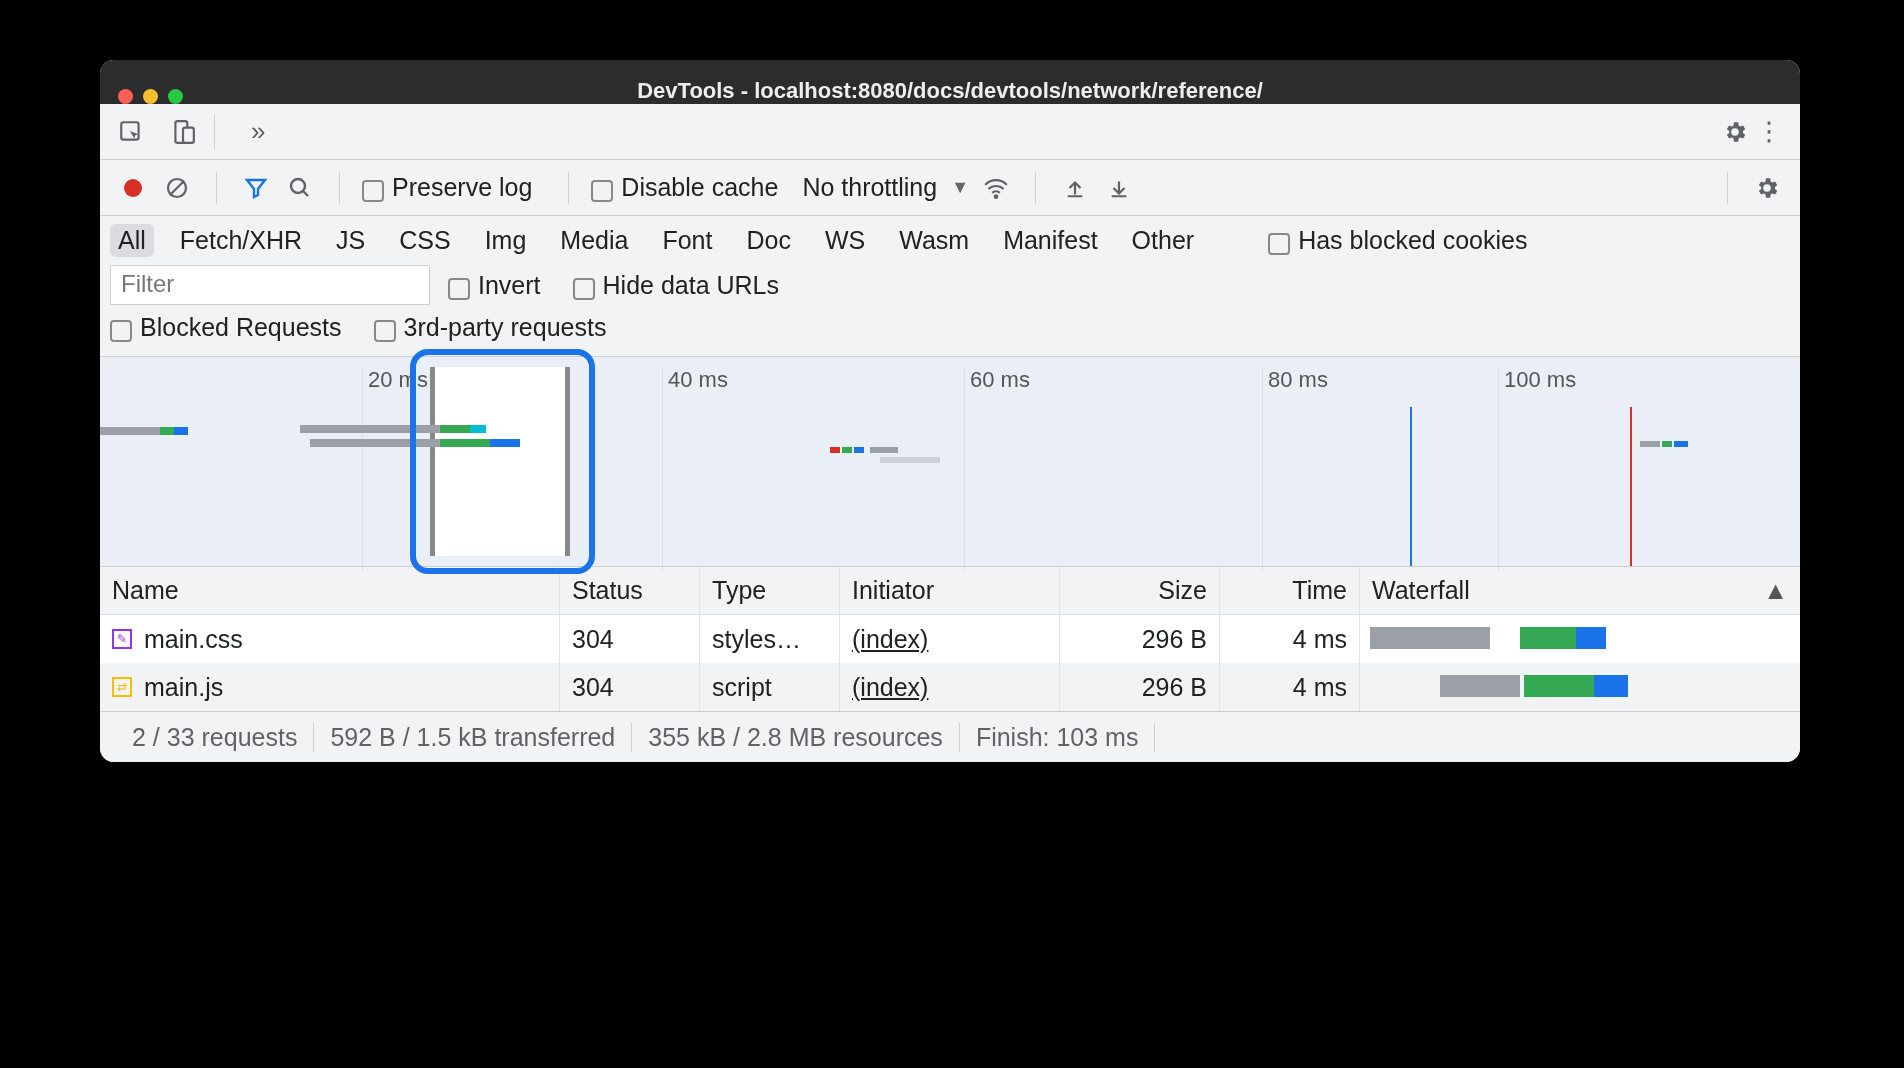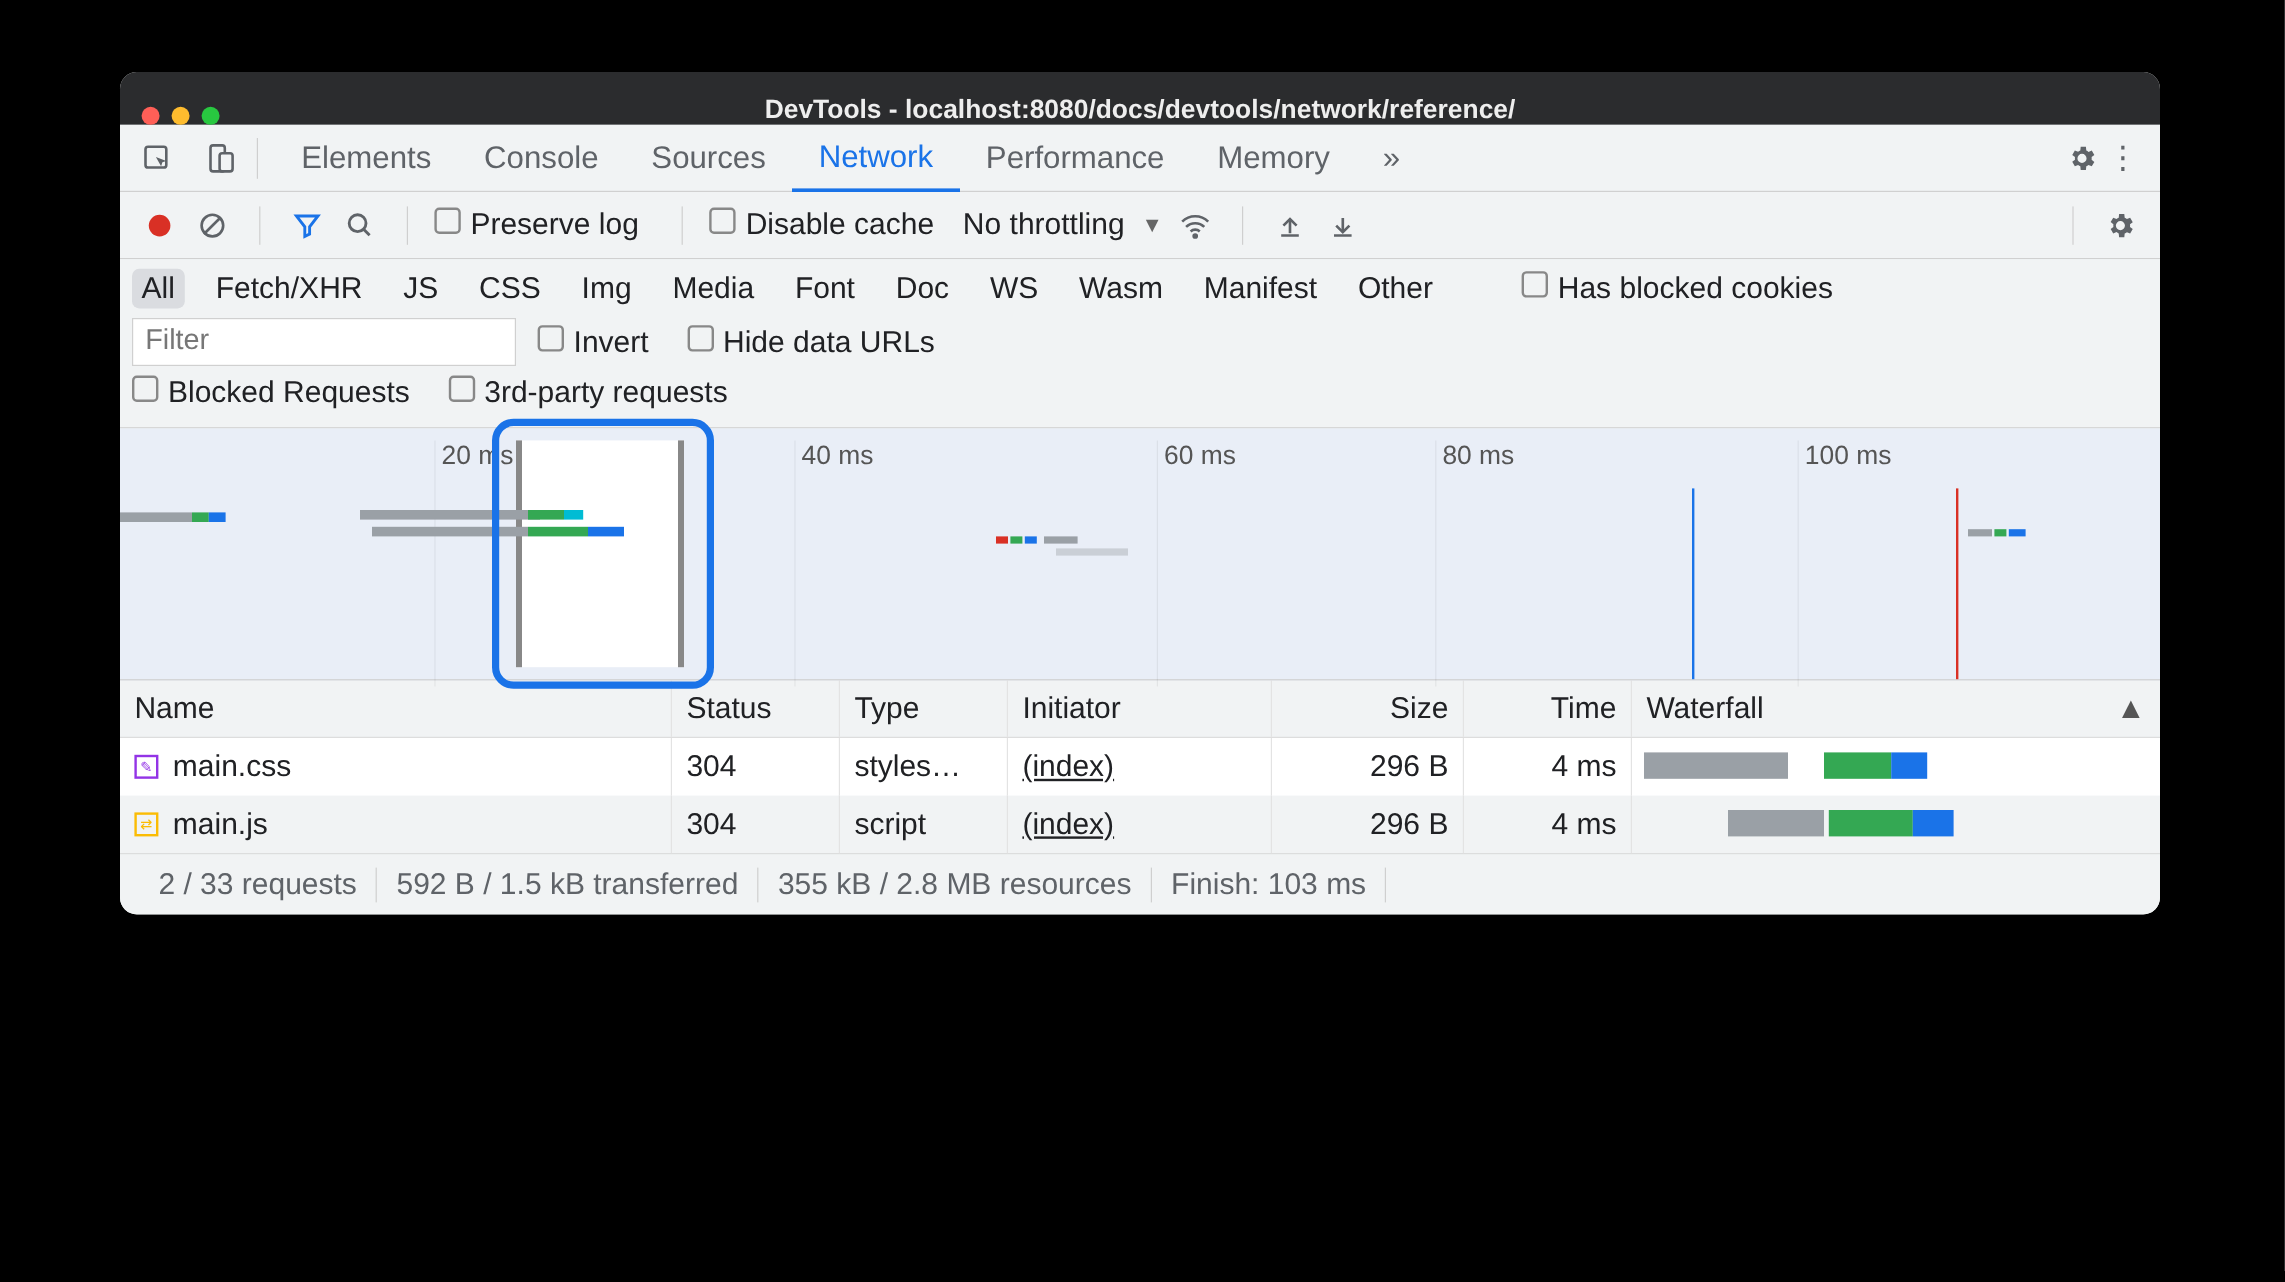--- a/index.html
+++ b/index.html
@@ -43,21 +43,21 @@
   .tab.active { color:#1a73e8; border-bottom:3px solid #1a73e8; font-weight:500;}
   .spacer{flex:1}
   .icnbtn{width:34px;height:34px;display:flex;align-items:center;justify-content:center;color:#5f6368}
   .sep{width:1px;height:32px;background:#cfcfcf;margin:0 12px}
   
   .toolbar{height:56px;background:#f1f3f4;border-bottom:1px solid #d0d0d0;display:flex;align-items:center;padding:0 16px;font-size:25px;color:#202124;gap:10px}
   .rec{width:18px;height:18px;border-radius:50%;background:#d93025}
   .nosym{color:#777}
   .funnel{color:#1a73e8}
   .chk{width:22px;height:22px;border:2px solid #888;border-radius:4px;display:inline-block;margin-right:8px;vertical-align:middle}
-  .opt{display:flex;align-items:flex-start;margin-right:14px;white-space:nowrap}
+  .opt{display:flex;align-items:flex-end;margin-right:14px;white-space:nowrap}
   .throt{display:flex;align-items:center;gap:14px}
   .caret{font-size:18px;color:#666}
   
   .filters{background:#f1f3f4;border-bottom:1px solid #d0d0d0;padding:8px 10px 6px;font-size:25px;color:#202124}
   .filters .row{display:flex;align-items:center;gap:18px;flex-wrap:nowrap;margin-bottom:8px}
   .filterbox{width:320px;height:40px;border:1px solid #d0d0d0;background:#fff;padding:4px 10px;color:#777;font-size:24px}
   .pill{padding:2px 8px;border-radius:6px;cursor:pointer}
   .pill.sel{background:#dadce0}
   
   .overview{position:relative;height:210px;background:#e9eef7;border-bottom:1px solid #cfcfcf;overflow:visible}
@@ -123,28 +123,20 @@
             <path d="M11 11 l8 3 -3 1 -1 3z" fill="#5f6368" stroke="none"></path>
           </svg>
       </div>
       <div class="icnbtn">
         <svg width="26" height="26" viewBox="0 0 24 24" fill="none" stroke="#5f6368" stroke-width="2">
             <rect x="5" y="2" width="11" height="20" rx="2"></rect>
             <rect x="12" y="8" width="10" height="14" rx="2" fill="#f1f3f4"></rect>
           </svg>
       </div>
     </div>
-    <div id="tabs-host" style="display:flex">
-        <div class="tab">Elements</div>
-        <div class="tab">Console</div>
-        <div class="tab">Sources</div>
-        <div class="tab active">Network</div>
-        <div class="tab">Performance</div>
-        <div class="tab">Memory</div>
-      </div>
     <div class="tab">
         <span>»</span>
       </div>
     <div class="spacer"></div>
     <div class="icnbtn">
       <svg width="26" height="26" viewBox="0 0 24 24" fill="#5f6368">
           <path d="M19.4 13a7.5 7.5 0 000-2l2.1-1.6-2-3.4-2.5 1a7.6 7.6 0 00-1.7-1L15 3h-4l-.3 2.9a7.6 7.6 0 00-1.7 1l-2.5-1-2 3.4L6.6 11a7.5 7.5 0 000 2l-2.1 1.6 2 3.4 2.5-1a7.6 7.6 0 001.7 1L11 21h4l.3-2.9a7.6 7.6 0 001.7-1l2.5 1 2-3.4zM12 15.5A3.5 3.5 0 1115.5 12 3.5 3.5 0 0112 15.5z"></path>
         </svg>
     </div>
     <div class="icnbtn" style="font-size:26px">⋮</div>
@@ -259,21 +251,21 @@
           <span class="chk"></span>
           <span>3rd-party requests</span>
         </label>
     </div>
   </div>
 
   <div class="overview">
     <div class="tick" style="left:268px">20 ms</div>
     <div class="tick" style="left:568px">40 ms</div>
     <div class="tick" style="left:870px">60 ms</div>
-    <div class="tick" style="left:1102px">80 ms</div>
+    <div class="tick" style="left:1168px">80 ms</div>
     <div class="tick" style="left:1404px">100 ms</div>
 
     <div class="selwin" style="left:330px;width:140px"></div>
 
     <div class="wave" style="left:0;top:70px;width:60px"></div>
     <div class="wave g" style="left:60px;top:70px;width:14px"></div>
     <div class="wave b" style="left:74px;top:70px;width:14px"></div>
 
     <div class="wave" style="left:200px;top:68px;width:150px"></div>
     <div class="wave" style="left:210px;top:82px;width:130px"></div>

